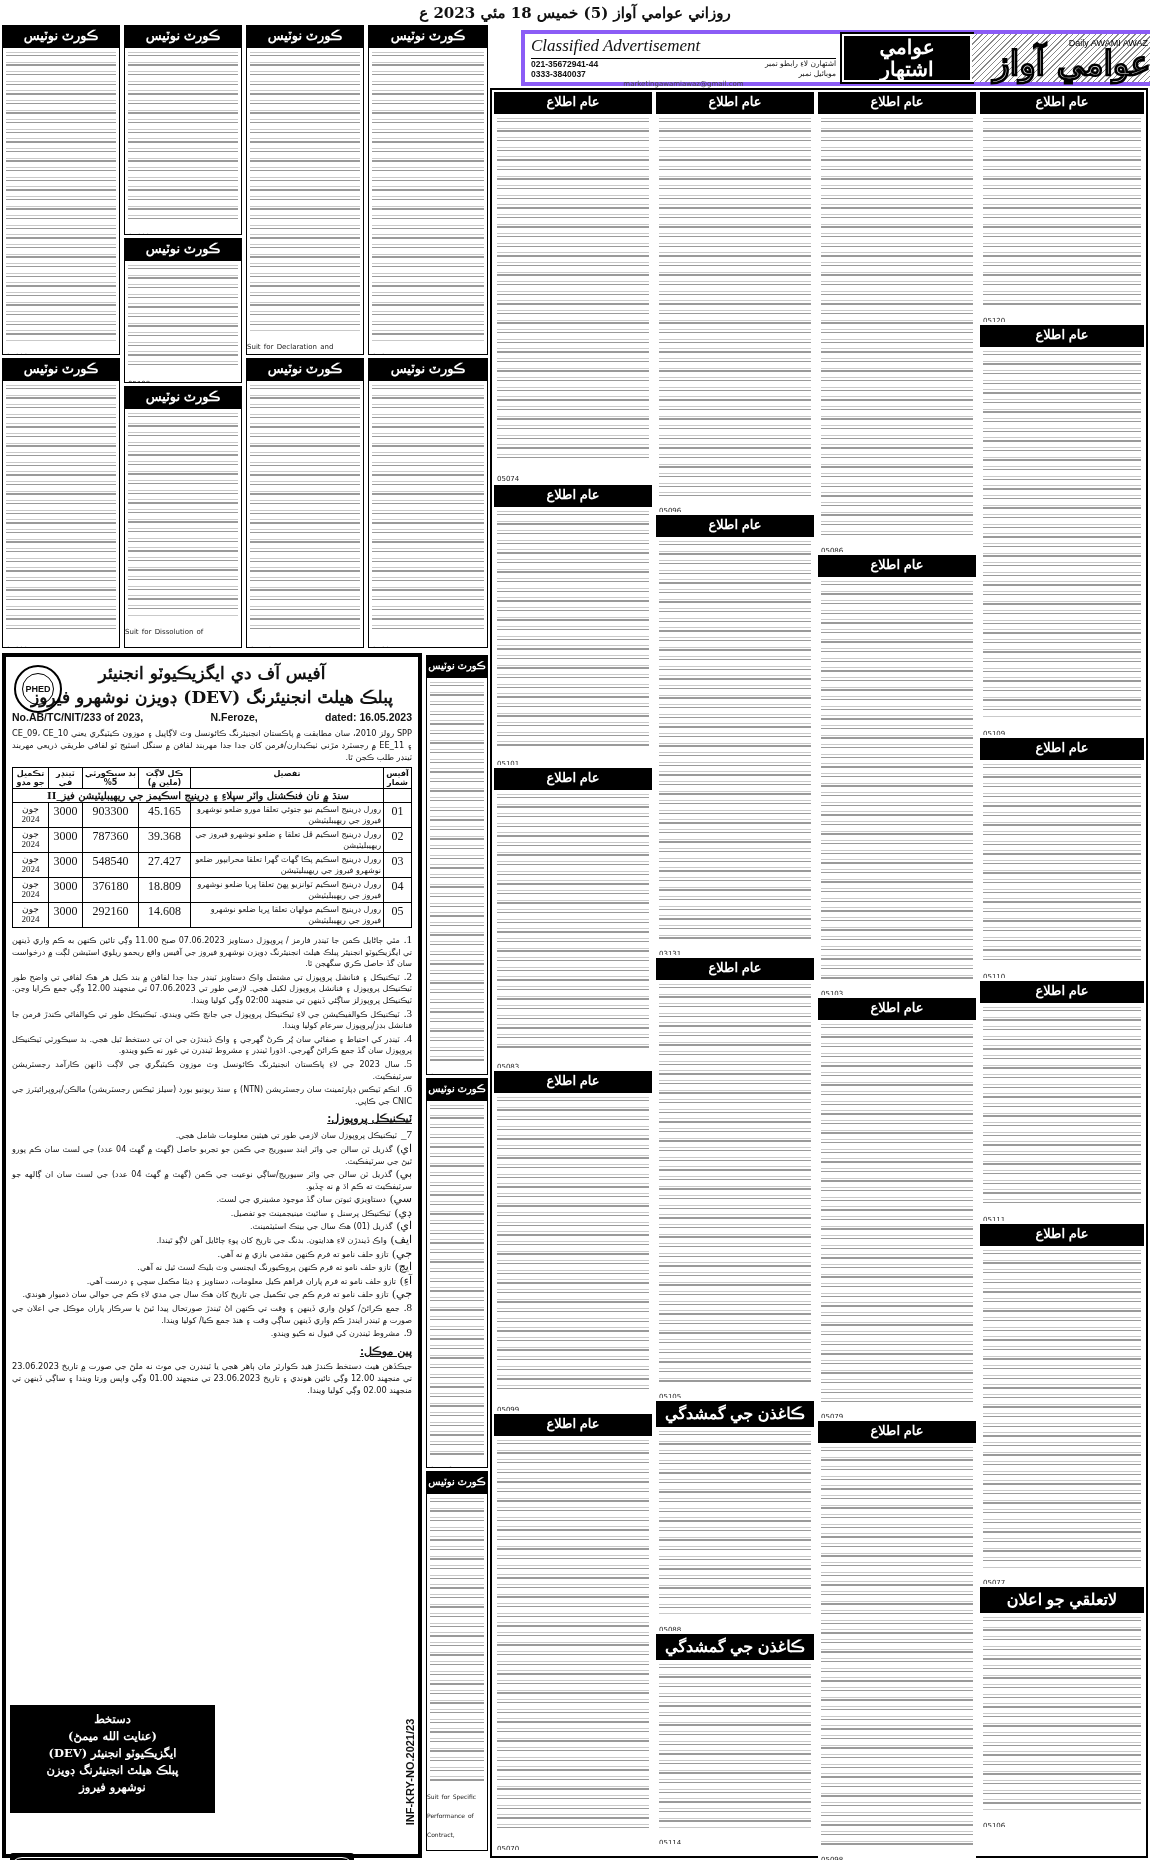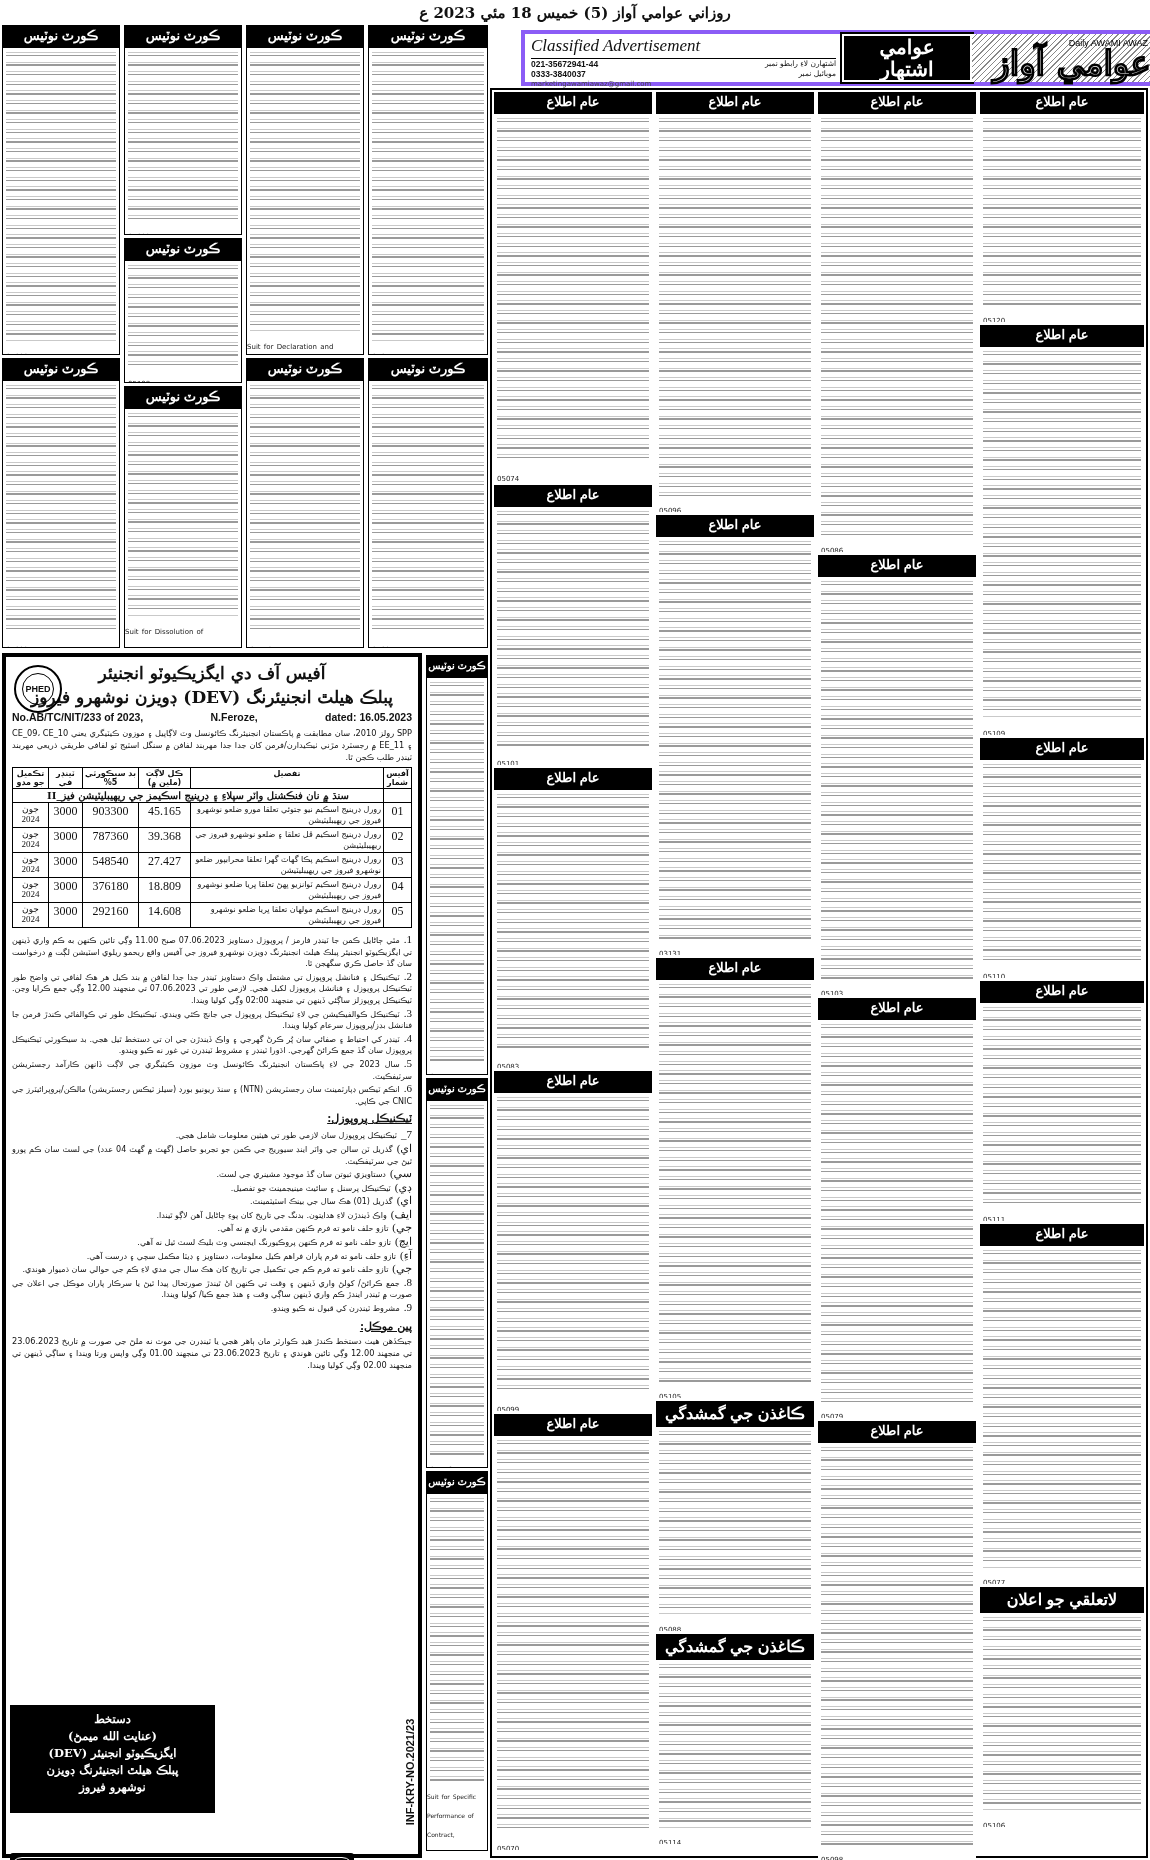--- a/index.html
+++ b/index.html
@@ -21,21 +21,21 @@
   
   .mast { position: absolute; left: 492px; top: 30px; width: 655px; height: 56px; border: 4px solid #8b5cf6; display: flex; margin-left: 29px; }
   .mast-logo { flex: 0 0 200px; background: repeating-linear-gradient(135deg, #fff 0 3px, #888 3px 4px); position: relative; display: flex; flex-direction: column; align-items: center; justify-content: center; }
   .mast-logo .daily { font-size: 9px; font-weight: normal; color: #000; font-family: "Liberation Sans", sans-serif; position: absolute; top: 4px; right: 24px; }
   .mast-logo .urdu { font-family: "DejaVu Serif", serif; font-size: 34px; font-weight: bold; color: #fff; -webkit-text-stroke: 1.5px #000; direction: rtl; margin-top: 10px; }
   .mast-ishtehar { flex: 0 0 130px; background: #000; color: #fff; display: flex; flex-direction: column; align-items: center; justify-content: center; font-family: "DejaVu Serif", serif; font-weight: bold; font-size: 20px; line-height: 22px; direction: rtl; border: 2px solid #fff; outline: 2px solid #000; }
   .mast-info { flex: 1; display: flex; flex-direction: column; padding: 2px 6px; }
   .mast-info .classified { font-family: "Liberation Serif", serif; font-style: italic; font-size: 17px; border-bottom: 1px solid #000; padding-bottom: 2px; }
   .mast-info .row { font-size: 7.5px; display: flex; justify-content: space-between; direction: rtl; line-height: 10px; }
   .mast-info .row b { direction: ltr; font-family: "Liberation Sans", sans-serif; font-size: 8.5px; }
-  .mast-info .mail { font-size: 7px; color: #444; direction: ltr; text-align: left; line-height: 10px; }
+  .mast-info .mail { font-size: 7px; color: #444; direction: ltr; text-align: center; line-height: 10px; }
 
   
   .tender { position: absolute; left: 2px; top: 653px; width: 420px; height: 1205px; border: 4px solid #000; background: #fff; }
   .tender .logo { position: absolute; left: 8px; top: 8px; width: 48px; height: 48px; border-radius: 50%; border: 2px solid #000; display: flex; align-items: center; justify-content: center; }
   .tender .logo span { font-family: "Liberation Sans", sans-serif; font-size: 9px; font-weight: bold; border: 1.5px solid #000; border-radius: 50%; width: 32px; height: 32px; display: flex; align-items: center; justify-content: center; }
   .tender h1 { font-family: "DejaVu Serif", serif; direction: rtl; text-align: center; font-size: 17px; margin-top: 6px; }
   .tender h2 { font-family: "DejaVu Serif", serif; direction: rtl; text-align: center; font-size: 17px; margin-top: 4px; }
   .tender .refline { display: flex; justify-content: space-between; font-family: "Liberation Sans", sans-serif; font-weight: bold; font-size: 10.5px; padding: 4px 6px; }
   .tender .title-bar { background: #000; color: #fff; text-align: center; font-family: "DejaVu Serif", serif; font-weight: bold; font-size: 22px; height: 36px; line-height: 36px; direction: rtl; margin: 0 0 3px 0; }
   .tender .para { direction: rtl; font-size: 8.2px; line-height: 12px; padding: 0 6px; text-align: justify; font-family: "DejaVu Sans", sans-serif; }
@@ -417,20 +417,21 @@
     <li><span class="n">2.</span><span>ٽيڪنيڪل ۽ فنانشل پروپوزل تي مشتمل واڪ دستاويز ٽينڊر جدا جدا لفافن ۾ بند ڪيل هر هڪ لفافي تي واضح طور ٽيڪنيڪل پروپوزل ۽ فنانشل پروپوزل لکيل هجي. لازمي طور تي 07.06.2023 تي منجهند 12.00 وڳي جمع ڪرايا وڃن. ٽيڪنيڪل پروپوزلز ساڳئي ڏينهن تي منجهند 02:00 وڳي کوليا ويندا.</span></li>
     <li><span class="n">3.</span><span>ٽيڪنيڪل ڪوالفيڪيشن جي لاءِ ٽيڪنيڪل پروپوزل جي جانچ ڪئي ويندي. ٽيڪنيڪل طور تي ڪوالفائي ڪندڙ فرمن جا فنانشل بڊز/پروپوزل سرعام کوليا ويندا.</span></li>
     <li><span class="n">4.</span><span>ٽينڊر کي احتياط ۽ صفائي سان پُر ڪرڻ گهرجي ۽ واڪ ڏيندڙن جي ان تي دستخط ٿيل هجي. بد سيڪورٽي ٽيڪنيڪل پروپوزل سان گڏ جمع ڪرائڻ گهرجي. اڌورا ٽينڊر ۽ مشروط ٽينڊرن تي غور نه ڪيو ويندو.</span></li>
     <li><span class="n">5.</span><span>سال 2023 جي لاءِ پاڪستان انجنيئرنگ ڪائونسل وٽ موزون ڪيٽيگري جي لاڳت ڏانهن ڪارآمد رجسٽريشن سرٽيفڪيٽ.</span></li>
     <li><span class="n">6.</span><span>انڪم ٽيڪس ڊپارٽمينٽ سان رجسٽريشن (NTN) ۽ سنڌ ريونيو بورڊ (سيلز ٽيڪس رجسٽريشن) مالڪن/پروپرائيٽرز جي CNIC جي ڪاپي.</span></li>
   </ul>
   <div class="sub">ٽيڪنيڪل پروپوزل:</div>
   <ul class="points">
     <li><span class="n">7_</span><span>ٽيڪنيڪل پروپوزل سان لازمي طور تي هيٺين معلومات شامل هجي.</span></li>
     <li><span class="n">اي)</span><span>گذريل ٽن سالن جي واٽر اينڊ سيوريج جي ڪمن جو تجربو حاصل (گهٽ ۾ گهٽ 04 عدد) جي لسٽ سان ڪم پورو ٿيڻ جي سرٽيفڪيٽ.</span></li>
+    <li><span class="n">بي)</span><span>گذريل ٽن سالن جي واٽر سيوريج/ساڳي نوعيت جي ڪمن (گهٽ ۾ گهٽ 04 عدد) جي لسٽ سان ان ڳالهه جو سرٽيفڪيٽ ته ڪم اڌ ۾ نه ڇڏيو.</span></li>
     <li><span class="n">سي)</span><span>دستاويزي ثبوتن سان گڏ موجود مشينري جي لسٽ.</span></li>
     <li><span class="n">ڊي)</span><span>ٽيڪنيڪل پرسنل ۽ سائيٽ مينيجمينٽ جو تفصيل.</span></li>
     <li><span class="n">اي)</span><span>گذريل (01) هڪ سال جي بينڪ اسٽيٽمينٽ.</span></li>
     <li><span class="n">ايف)</span><span>واڪ ڏيندڙن لاءِ هدايتون. بدنگ جي تاريخ کان پوءِ ڄاڻايل آهن لاڳو ٿيندا.</span></li>
     <li><span class="n">جي)</span><span>تازو حلف نامو ته فرم ڪنهن مقدمي بازي ۾ نه آهي.</span></li>
     <li><span class="n">ايچ)</span><span>تازو حلف نامو ته فرم ڪنهن پروڪيورنگ ايجنسي وٽ بليڪ لسٽ ٿيل نه آهي.</span></li>
     <li><span class="n">آءِ)</span><span>تازو حلف نامو ته فرم پاران فراهم ڪيل معلومات، دستاويز ۽ ڊيٽا مڪمل سچي ۽ درست آهي.</span></li>
     <li><span class="n">جي)</span><span>تازو حلف نامو ته فرم ڪم جي تڪميل جي تاريخ کان هڪ سال جي مدي لاءِ ڪم جي حوالي سان ذميوار هوندي.</span></li>
     <li><span class="n">8.</span><span>جمع ڪرائڻ/ کولڻ واري ڏينهن ۽ وقت تي ڪنهن اڻ ٿيندڙ صورتحال پيدا ٿيڻ يا سرڪار پاران موڪل جي اعلان جي صورت ۾ ٽينڊر ايندڙ ڪم واري ڏينهن ساڳي وقت ۽ هنڌ جمع ڪيا/ کوليا ويندا.</span></li>
     <li><span class="n">9.</span><span>مشروط ٽينڊرن کي قبول نه ڪيو ويندو.</span></li>

